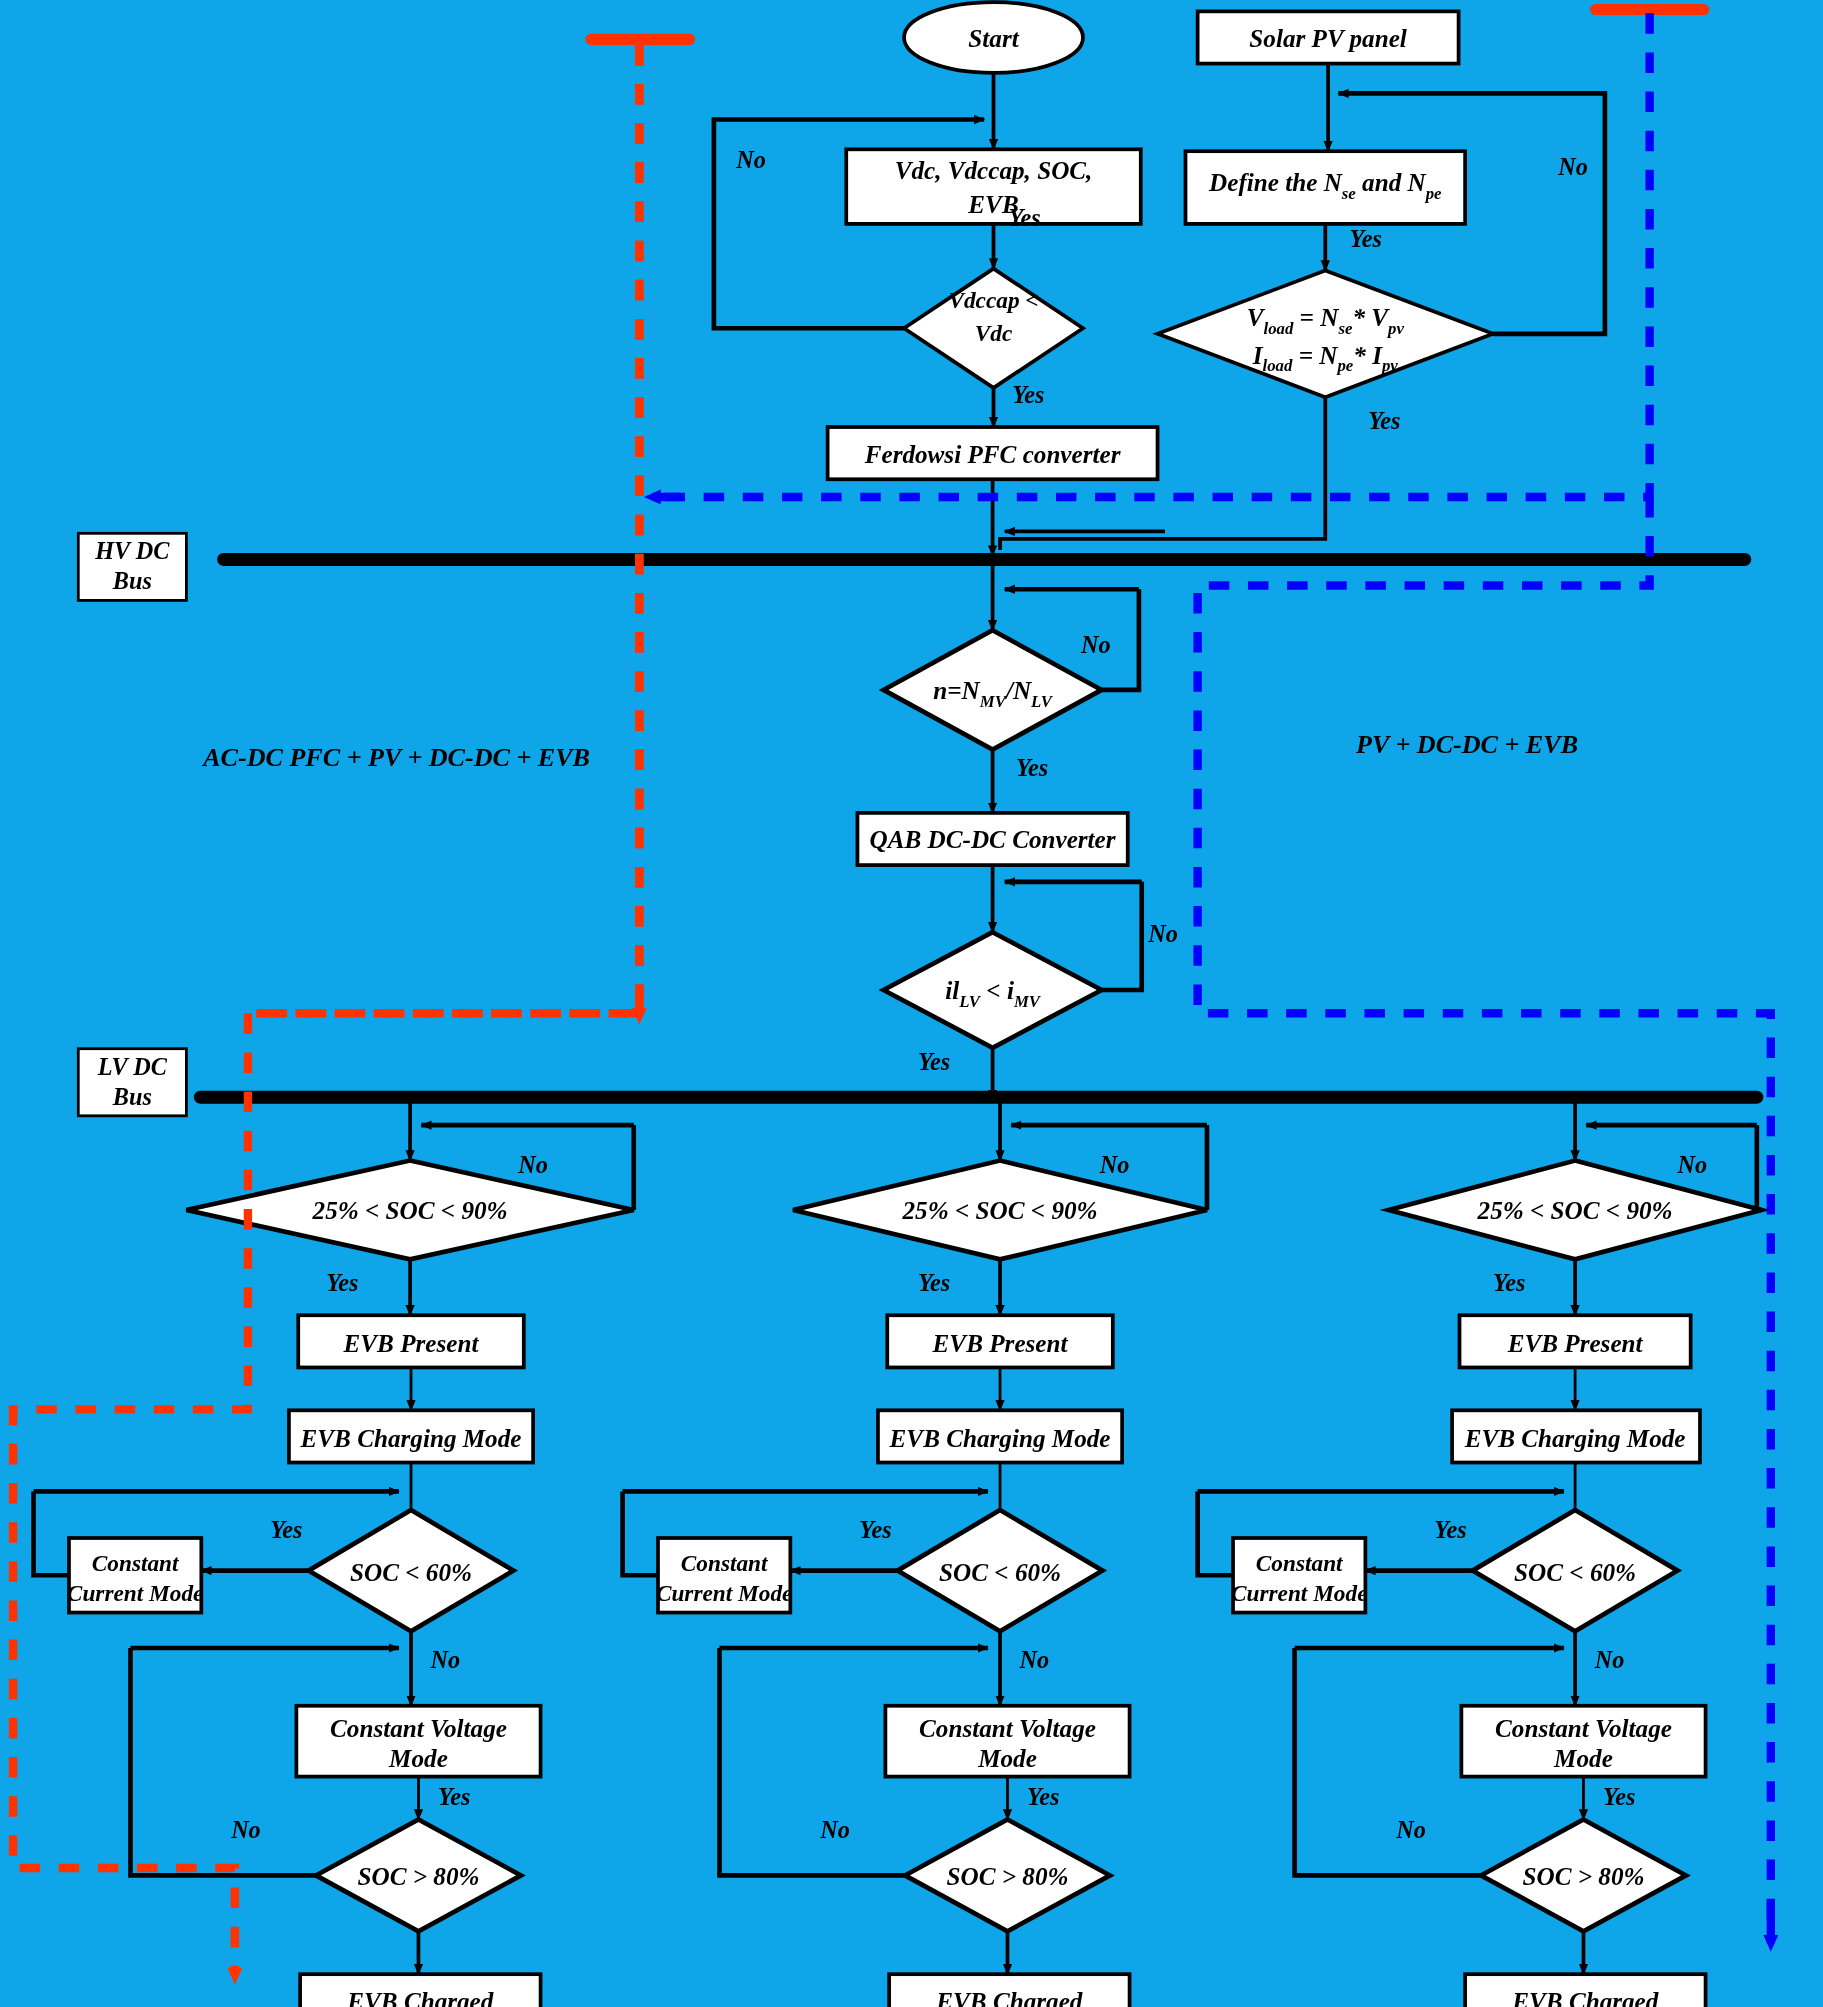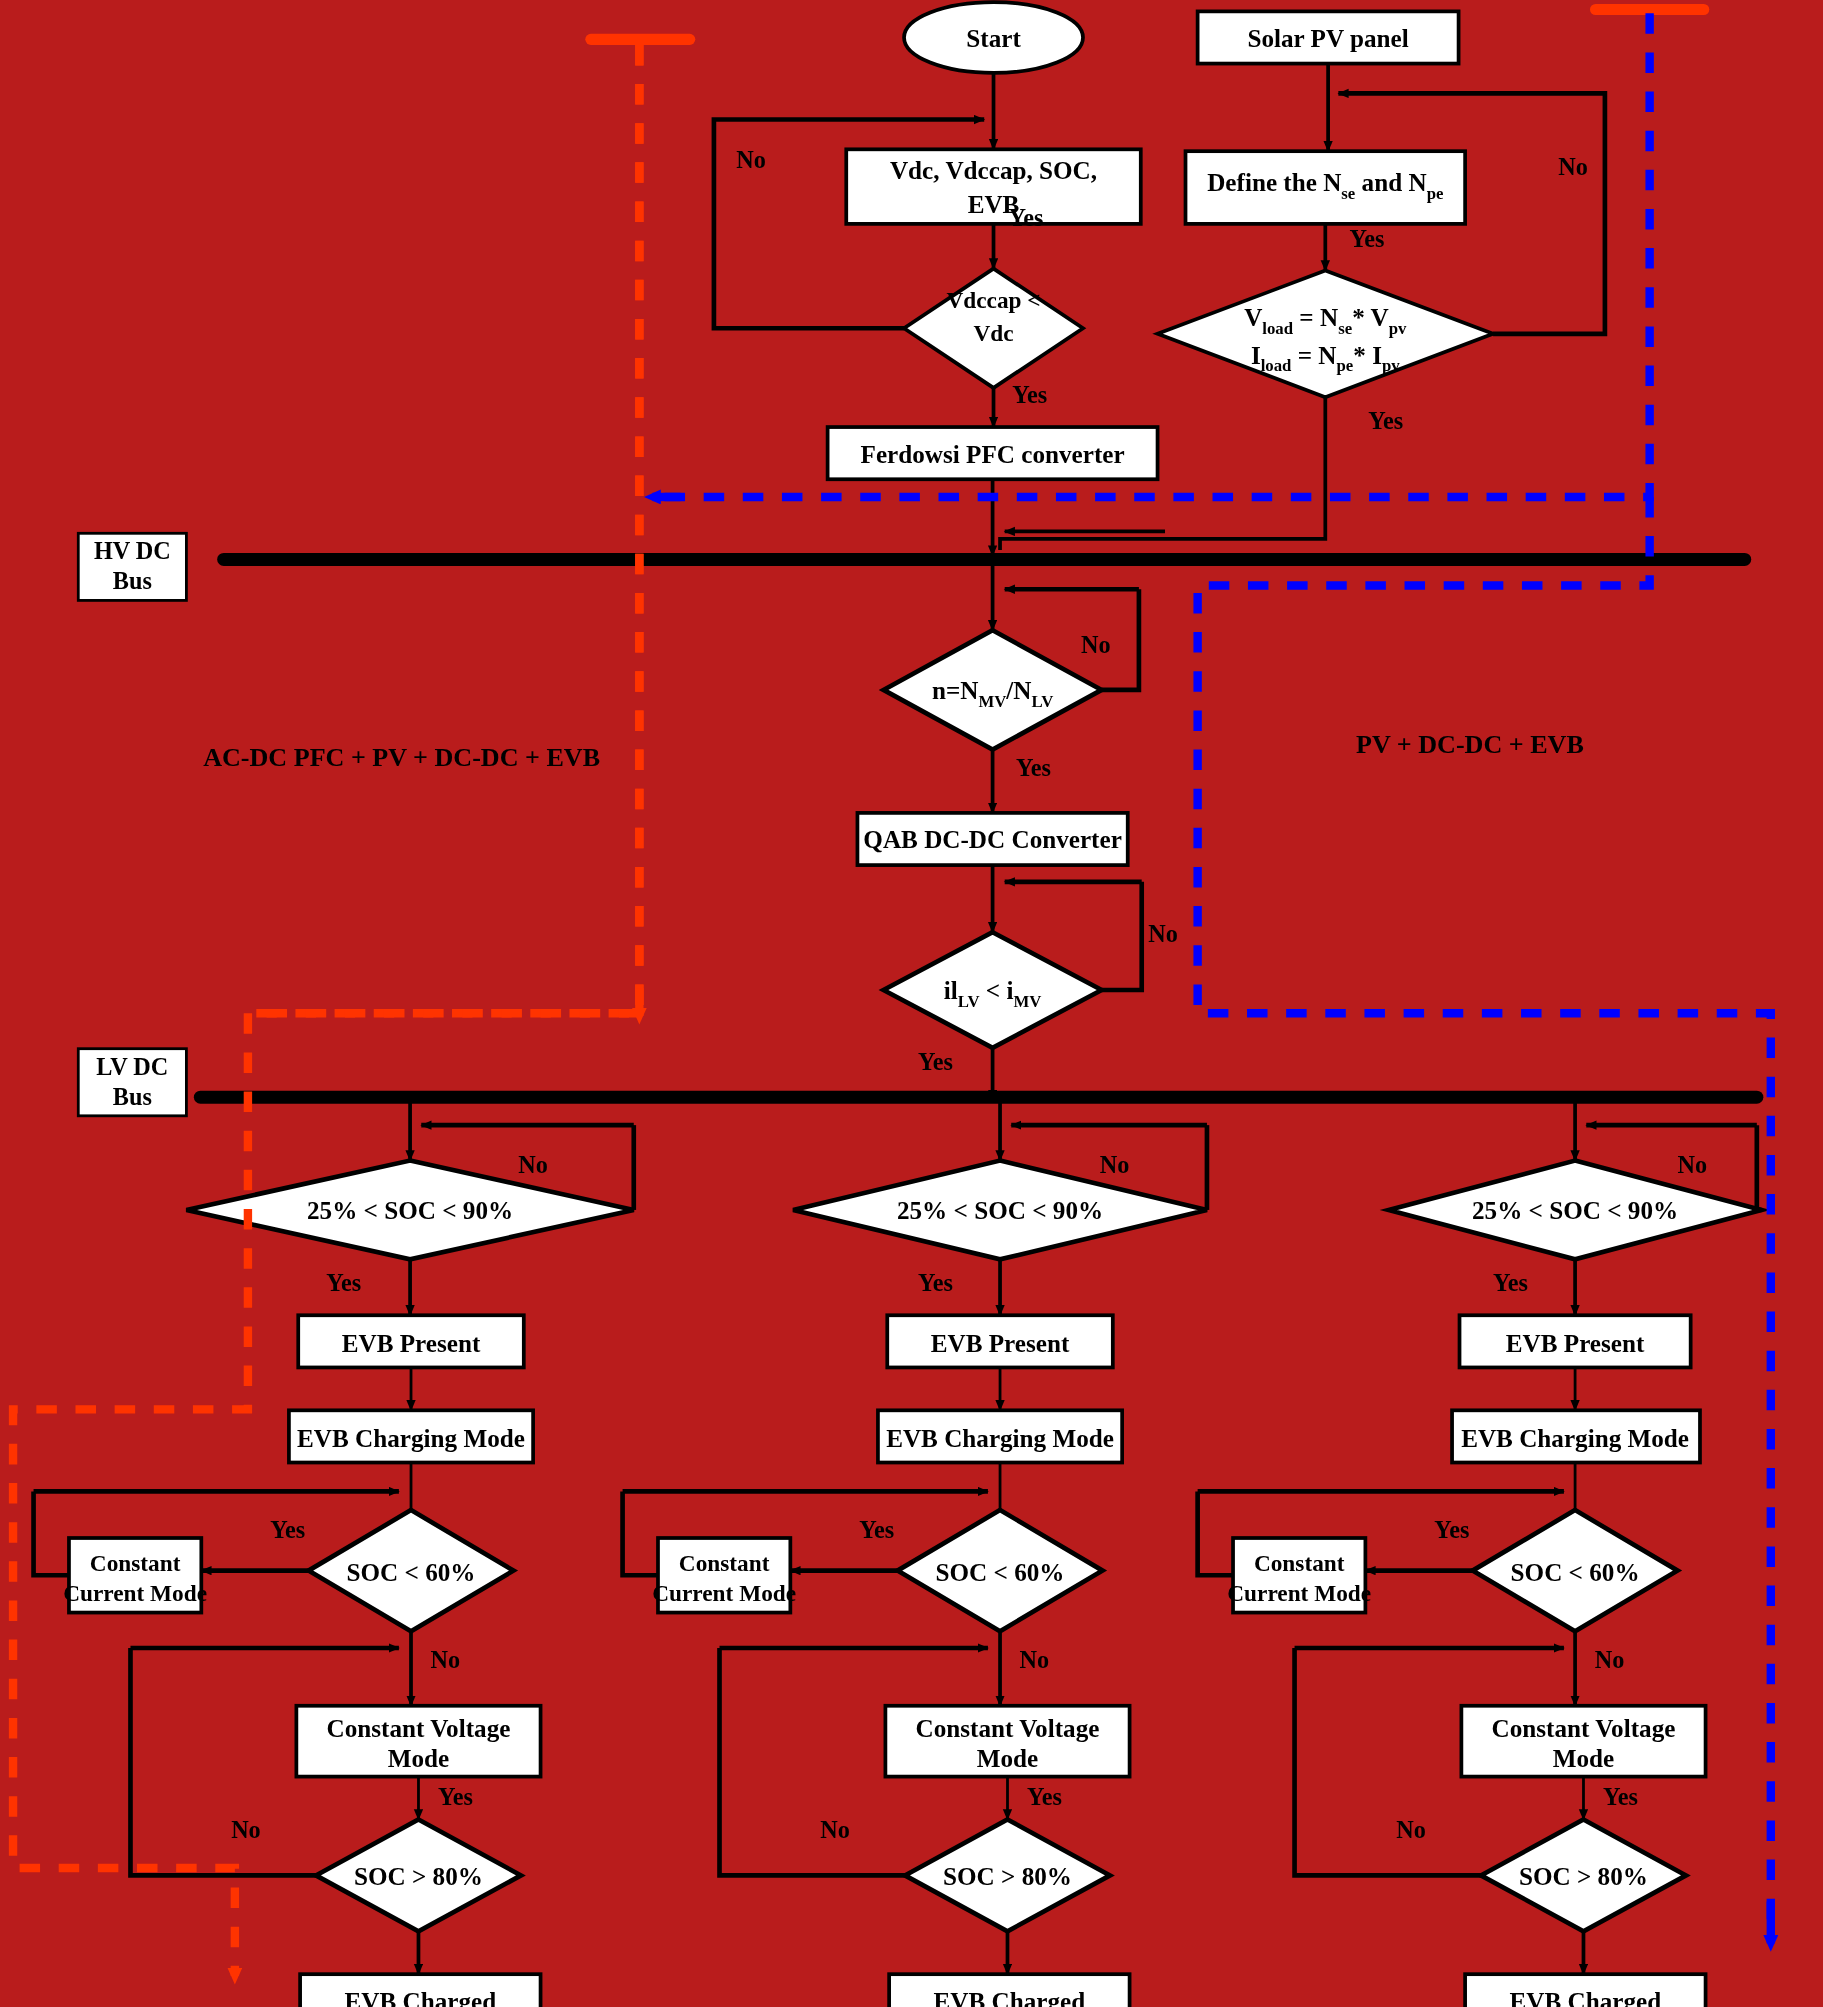--- a/index.html
+++ b/index.html
@@ -1,17 +1,17 @@
 <!DOCTYPE html>
 <html style="font-size:15px"><head>
 <meta charset="utf-8">
 <style>
   html,body{margin:0;padding:0;background:#ffffff;}
-  #page{position:relative;width:1823px;height:2007px;background:#b91c1c;
-        font-family:"Liberation Serif","DejaVu Serif",serif;}
+  #page{position:relative;width:1823px;height:2007px;background:#0ea5e9;
+        font-family:"Liberation Serif","DejaVu Serif",serif;font-style:italic;}
   svg{position:absolute;top:0;left:0;width:1823px;height:2007px;}
   text{font-family:"Liberation Serif","DejaVu Serif",serif;font-weight:bold;fill:#000;}
   .lbl{font-size:26px;}
   .node{font-size:27px;}
   .small{font-size:25px;}
   .sub{font-size:18px;}
   .busname{font-size:26px;}
   .sec{font-size:28px;}
 </style>
 </head>

